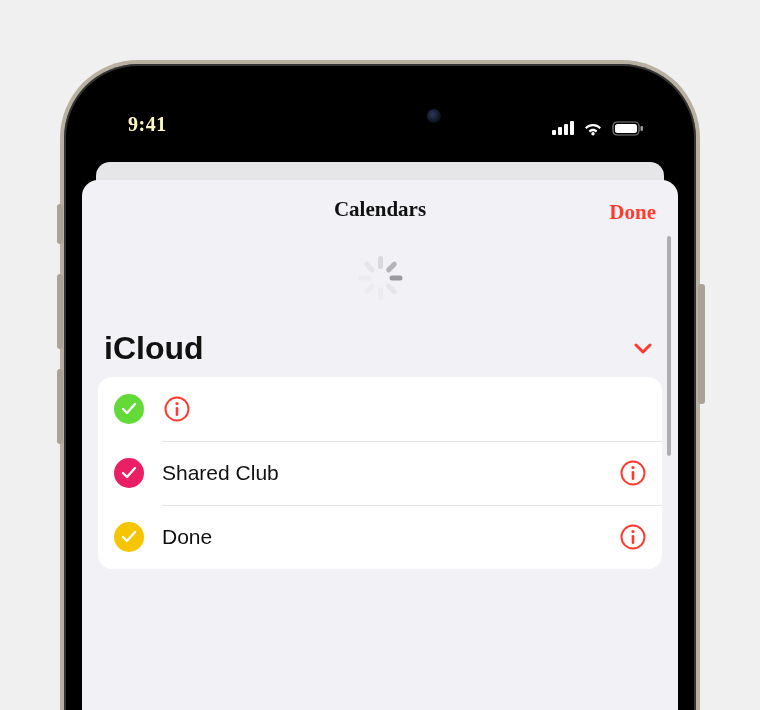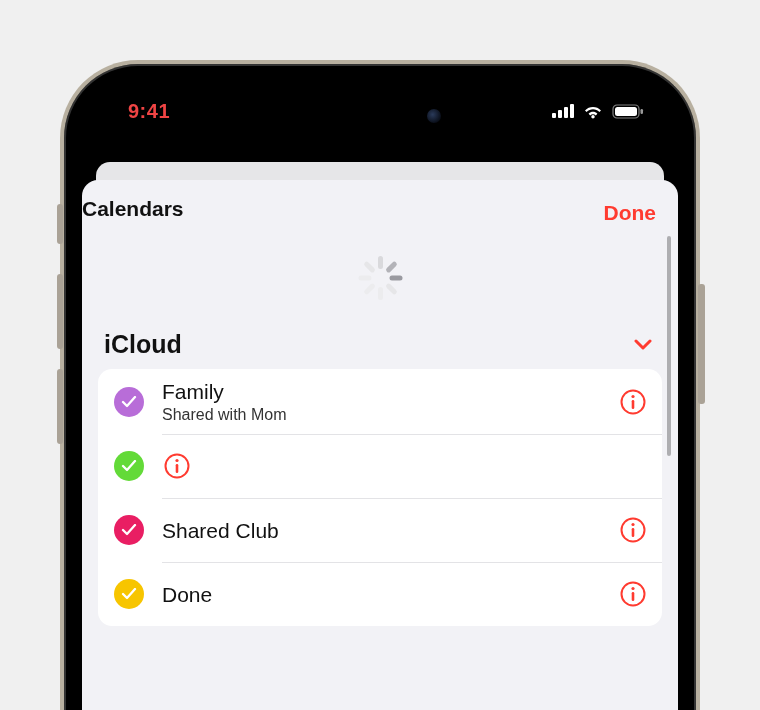--- a/index.html
+++ b/index.html
@@ -45,24 +45,25 @@
     .screen {
       position: absolute;
       top: 12px; left: 12px; right: 12px; bottom: 0;
       background: #000;
       border-radius: 64px 64px 0 0;
       overflow: hidden;
     }
     .status-bar {
       height: 60px;
       display: flex;
-      align-items: center;
+      align-items: flex-end;
       justify-content: space-between;
       padding: 10px 40px 0 52px;
-      color: #ef4444;
+      color: #fef9c3;
+      font-family: Liberation Serif, serif;
     }
     .time {
       font-size: 20px;
       font-weight: 600;
       letter-spacing: 0.5px;
     }
     .dynamic-island {
       position: absolute;
       top: 20px;
       left: 50%;
@@ -100,20 +101,22 @@
       top: 104px;
       left: 6px; right: 6px; bottom: 0;
       background: #f2f2f6;
       border-radius: 16px 16px 0 0;
     }
     .sheet-header {
       position: relative;
       height: 58px;
       display: flex;
       align-items: center;
+      justify-content: center;
+      font-family: Liberation Serif, serif;
     }
     .sheet-title {
       font-size: 21px;
       font-weight: 600;
       color: #111;
     }
     .done-btn {
       position: absolute;
       right: 22px;
       top: 7px; bottom: 0;
@@ -142,21 +145,21 @@
       border-radius: 3px;
       transform-origin: 2.5px 22px;
     }
     .section-header {
       display: flex;
       align-items: center;
       justify-content: space-between;
       padding: 0 26px 10px 22px;
     }
     .section-title {
-      font-size: 25px;
+      font-size: 32px;
       font-weight: 700;
       color: #111;
     }
     .chev {
       color: #ff3b30;
     }
     .list {
       margin: 0 16px;
       background: #fff;
       border-radius: 14px;
@@ -279,87 +282,69 @@
 
         <div class="section-header">
           <div class="section-title">iCloud</div>
           <svg class="chev" width="18" height="12" viewBox="0 0 18 12">
             <path d="M2 2l7 7 7-7" fill="none" stroke="#ff3b30" stroke-width="3" stroke-linecap="round" stroke-linejoin="round"></path>
           </svg>
         </div>
 
         <div class="list">
 
+
           <div class="row">
-            <div class="check" style="background:#b86dd8">
+            <div class="check" style="background:#63da38">
               <svg width="16" height="12" viewBox="0 0 16 12">
                   <path d="M2 6l4 4 8-9" fill="none" stroke="#fff" stroke-width="2.3" stroke-linecap="round" stroke-linejoin="round"></path>
                 </svg>
-            </div>
-            <div class="row-text">
-              <div class="row-title">Family</div>
-              <div class="row-sub">Shared with Mom</div>
             </div>
             <div class="info-btn">
               <svg width="26" height="26" viewBox="0 0 26 26">
                   <circle cx="13" cy="13" r="11.5" fill="none" stroke="#ff3b30" stroke-width="2"></circle>
                   <circle cx="13" cy="7.5" r="1.6" fill="#ff3b30"></circle>
                   <rect x="11.7" y="11" width="2.6" height="9" rx="1.3" fill="#ff3b30"></rect>
                 </svg>
             </div>
           </div>
 
           <div class="row">
-            <div class="check" style="background:#63da38">
+            <div class="check" style="background:#e91e63">
               <svg width="16" height="12" viewBox="0 0 16 12">
                   <path d="M2 6l4 4 8-9" fill="none" stroke="#fff" stroke-width="2.3" stroke-linecap="round" stroke-linejoin="round"></path>
                 </svg>
+            </div>
+            <div class="row-text">
+              <div class="row-title">Shared Club</div>
             </div>
             <div class="info-btn">
               <svg width="26" height="26" viewBox="0 0 26 26">
                   <circle cx="13" cy="13" r="11.5" fill="none" stroke="#ff3b30" stroke-width="2"></circle>
                   <circle cx="13" cy="7.5" r="1.6" fill="#ff3b30"></circle>
                   <rect x="11.7" y="11" width="2.6" height="9" rx="1.3" fill="#ff3b30"></rect>
                 </svg>
             </div>
           </div>
 
           <div class="row">
-            <div class="check" style="background:#e91e63">
+            <div class="check" style="background:#f7c500">
               <svg width="16" height="12" viewBox="0 0 16 12">
                   <path d="M2 6l4 4 8-9" fill="none" stroke="#fff" stroke-width="2.3" stroke-linecap="round" stroke-linejoin="round"></path>
                 </svg>
             </div>
             <div class="row-text">
-              <div class="row-title">Shared Club</div>
+              <div class="row-title">Done</div>
             </div>
             <div class="info-btn">
               <svg width="26" height="26" viewBox="0 0 26 26">
                   <circle cx="13" cy="13" r="11.5" fill="none" stroke="#ff3b30" stroke-width="2"></circle>
                   <circle cx="13" cy="7.5" r="1.6" fill="#ff3b30"></circle>
                   <rect x="11.7" y="11" width="2.6" height="9" rx="1.3" fill="#ff3b30"></rect>
                 </svg>
             </div>
           </div>
 
-          <div class="row">
-            <div class="check" style="background:#f7c500">
-              <svg width="16" height="12" viewBox="0 0 16 12">
-                  <path d="M2 6l4 4 8-9" fill="none" stroke="#fff" stroke-width="2.3" stroke-linecap="round" stroke-linejoin="round"></path>
-                </svg>
-            </div>
-            <div class="row-text">
-              <div class="row-title">Done</div>
-            </div>
-            <div class="info-btn">
-              <svg width="26" height="26" viewBox="0 0 26 26">
-                  <circle cx="13" cy="13" r="11.5" fill="none" stroke="#ff3b30" stroke-width="2"></circle>
-                  <circle cx="13" cy="7.5" r="1.6" fill="#ff3b30"></circle>
-                  <rect x="11.7" y="11" width="2.6" height="9" rx="1.3" fill="#ff3b30"></rect>
-                </svg>
-            </div>
-          </div>
-
         </div>
       </div>
     </div>
   </div>
 </div>
 
 </body></html>

